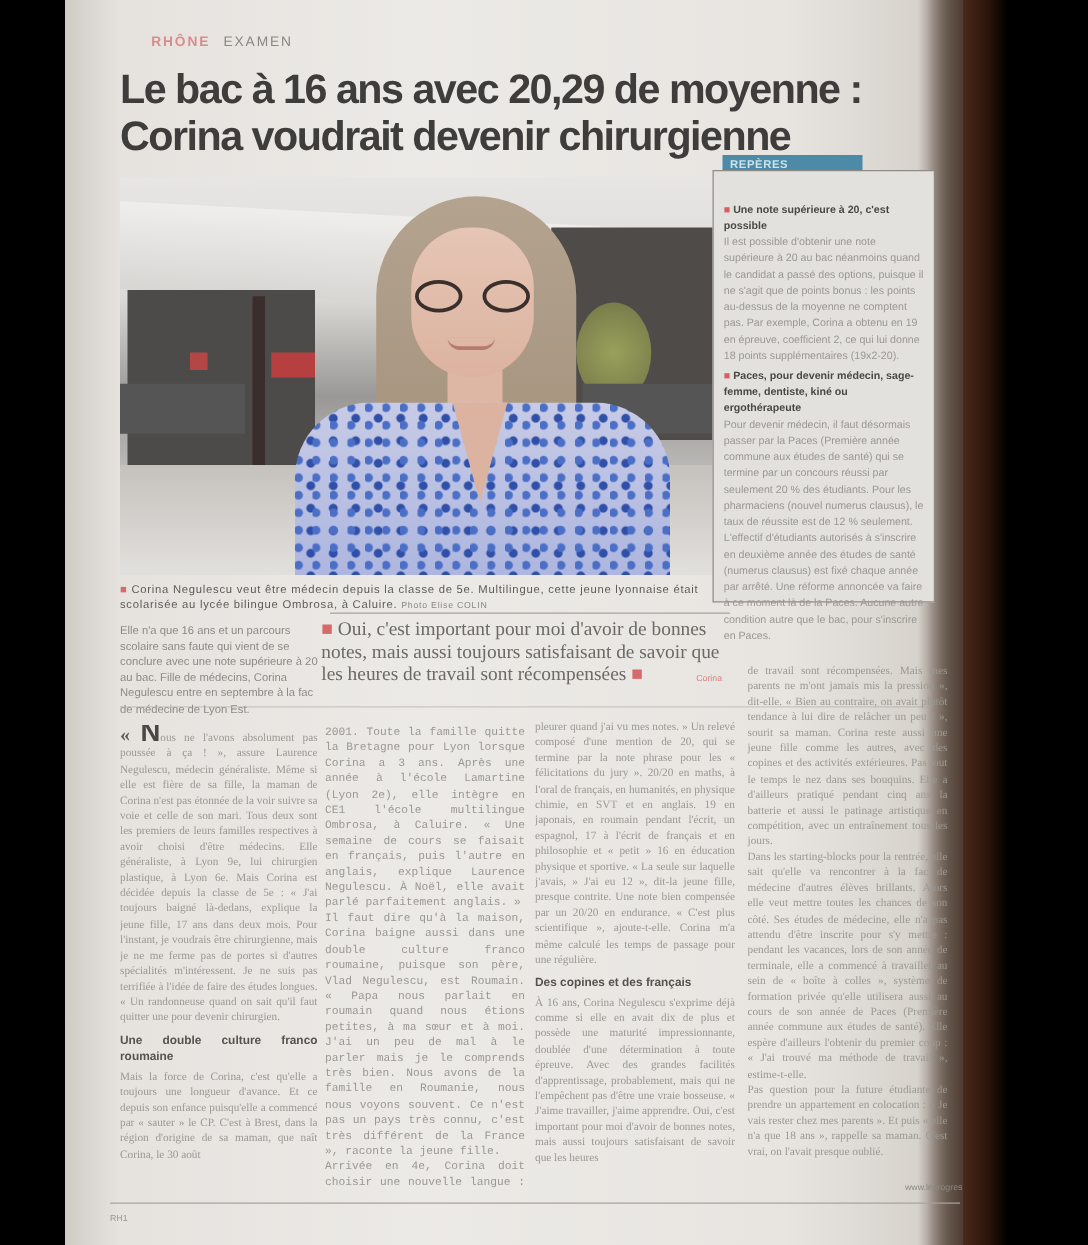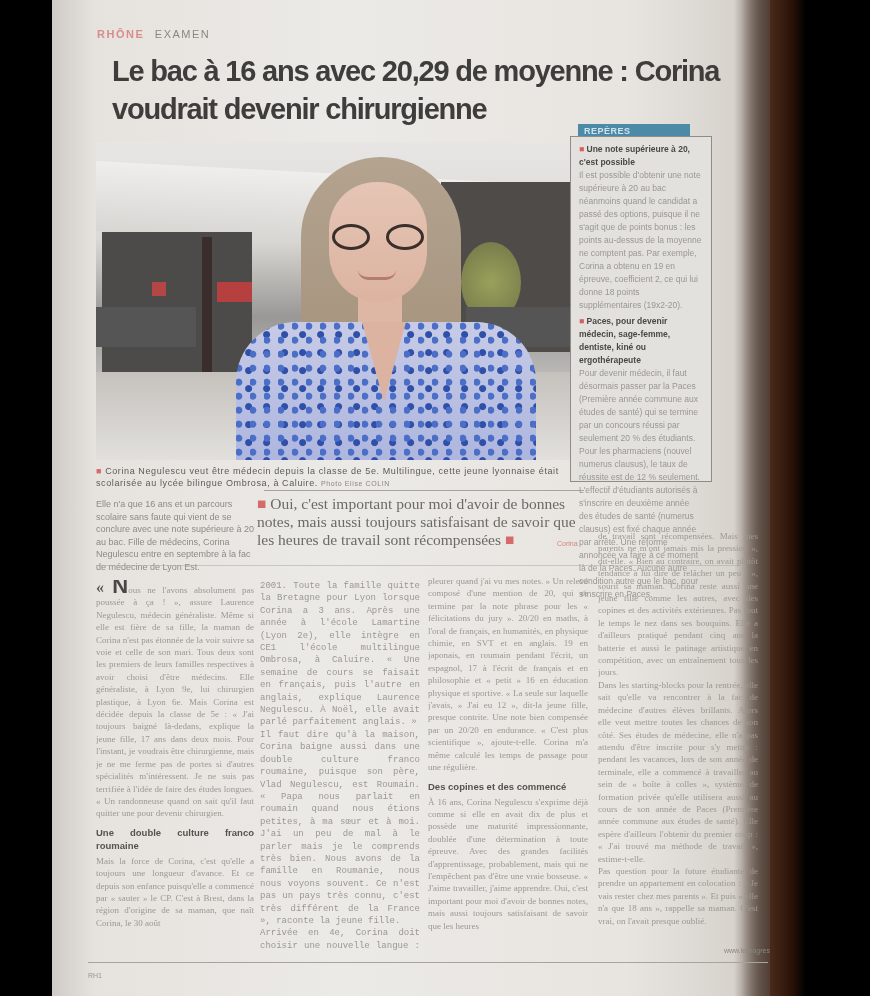--- a/index.html
+++ b/index.html
@@ -11,27 +11,27 @@
     background: linear-gradient(90deg, #cfcbc6 0%, #e6e3df 6%, #eceae6 40%, #e8e5e1 80%, #d6d1cb 96%, #7a6a5e 100%);
     overflow: hidden;
   }
   .page-fold {
     position: absolute; right: -14px; top: 0; width: 50px; height: 996px;
     background: linear-gradient(90deg, rgba(0,0,0,0) 0%, #5a4a40 60%, #3b2016 100%);
   }
   .right-edge { position: absolute; left: 770px; top: 0; width: 36px; height: 996px; background: linear-gradient(90deg,#4a2a1c,#2a1208 60%,#000); }
 
   .kicker { position: absolute; left: 45px; top: 28px; font-family: "Liberation Sans", sans-serif; font-size: 11px; letter-spacing: 1.5px; }
-  .kicker .region { color: #d98c8c; font-weight: bold; }
+  .kicker .region { color: #d98c8c; font-weight: bold; margin-left: 24px; }
   .kicker .section { color: #8a8782; margin-left: 6px; }
 
   .headline {
     position: absolute; left: 44px; top: 52px; width: 660px;
-    font-family: "Liberation Sans", sans-serif; font-weight: bold; font-size: 29px; line-height: 38px;
-    color: #3e3d3b; letter-spacing: -1.2px; margin-left: 16px;
+    font-family: "Liberation Sans", sans-serif; font-weight: bold; font-size: 33px; line-height: 38px;
+    color: #3e3d3b; letter-spacing: -1.2px;
   }
 
   .photo {
     position: absolute; left: 44px; top: 142px; width: 482px; height: 318px; overflow: hidden;
     background: linear-gradient(180deg, #e7e6e4 0%, #dcdad6 30%, #9a9896 55%, #c8c6c3 80%, #d9d7d3 100%);
   }
   .awning { position: absolute; left: 0; top: 30px; width: 420px; height: 70px; background: linear-gradient(180deg,#efeeec,#d8d6d3); transform: skewY(3deg); }
   .storefront-l { position: absolute; left: 6px; top: 90px; width: 150px; height: 150px; background: #4d4b4a; }
   .storefront-l .red1 { position: absolute; left: 50px; top: 50px; width: 14px; height: 14px; background: #b44646; }
   .storefront-l .red2 { position: absolute; left: 115px; top: 50px; width: 35px; height: 20px; background: #b5403f; }
@@ -58,22 +58,22 @@
 
   .caption {
     position: absolute; left: 44px; top: 465px; width: 490px;
     font-family: "Liberation Sans", sans-serif; font-size: 9px; line-height: 12px; color: #5c5a57; letter-spacing: 0.6px;
   }
   .caption .bullet { color: #d86a6a; }
   .caption .credit { font-size: 7px; color: #8a8782; }
   .rule { position: absolute; height: 1px; background: #a7a39d; }
 
   .box {
-    position: absolute; left: 518px; top: 136px; width: 142px; height: 346px;
-    border: 1px solid #8f8c88; background: #e3e1de; padding: 6px 8px;
+    position: absolute; left: 518px; top: 136px; width: 178px; height: 346px;
+    border: 1px solid #8f8c88; background: #e3e1de; padding: 24px 8px;
     font-family: "Liberation Sans", sans-serif; font-size: 8.5px; line-height: 13px; color: #9a9792;
   }
   .box-tag {
     position: absolute; left: 526px; top: 124px; width: 112px; height: 16px;
     background: #4c8aa8; color: #cfe3ec; font-family: "Liberation Sans", sans-serif; font-weight: bold; font-size: 9px; padding: 2px 6px; letter-spacing: 0.5px;
   }
   .box .sub { color: #4a4845; font-weight: bold; display: block; }
   .box .sub .b { color: #d75e5e; }
   .box p { margin-bottom: 3px; }
 
@@ -178,21 +178,21 @@
   </div>
 
   <div class="col" style="left:208px; top:580px; width:160px; height:370px; overflow:hidden;font-family:Liberation Mono, monospace;">
     <p>2001. Toute la famille quitte la Bretagne pour Lyon lorsque Corina a 3 ans. Après une année à l'école Lamartine (Lyon 2e), elle intègre en CE1 l'école multilingue Ombrosa, à Caluire. « Une semaine de cours se faisait en français, puis l'autre en anglais, explique Laurence Negulescu. À Noël, elle avait parlé parfaitement anglais. »</p>
     <p>Il faut dire qu'à la maison, Corina baigne aussi dans une double culture franco roumaine, puisque son père, Vlad Negulescu, est Roumain. « Papa nous parlait en roumain quand nous étions petites, à ma sœur et à moi. J'ai un peu de mal à le parler mais je le comprends très bien. Nous avons de la famille en Roumanie, nous nous voyons souvent. Ce n'est pas un pays très connu, c'est très différent de la France », raconte la jeune fille.</p>
     <p>Arrivée en 4e, Corina doit choisir une nouvelle langue : ce sera le japonais. Si elle n'a pas encore visité le pays du soleil levant, elle se passionne pour l'histoire et la culture nippone mais qu'elle-même elle doit d'ailleurs sa moyenne supérieure à 20 au bac (lire par ailleurs). « Je ne m'attendais pas du tout à avoir plus de 20, je ne suis même à</p>
   </div>
 
   <div class="col" style="left:376px; top:575px; width:160px; height:370px; overflow:hidden;">
     <p>pleurer quand j'ai vu mes notes. » Un relevé composé d'une mention de 20, qui se termine par la note phrase pour les « félicitations du jury ». 20/20 en maths, à l'oral de français, en humanités, en physique chimie, en SVT et en anglais. 19 en japonais, en roumain pendant l'écrit, un espagnol, 17 à l'écrit de français et en philosophie et « petit » 16 en éducation physique et sportive. « La seule sur laquelle j'avais, » J'ai eu 12 », dit-la jeune fille, presque contrite. Une note bien compensée par un 20/20 en endurance. « C'est plus scientifique », ajoute-t-elle. Corina m'a même calculé les temps de passage pour une régulière.</p>
-    <div class="intertitle">Des copines et des commencé</div>
+    <div class="intertitle">Des copines et des français</div>
     <p>À 16 ans, Corina Negulescu s'exprime déjà comme si elle en avait dix de plus et possède une maturité impressionnante, doublée d'une détermination à toute épreuve. Avec des grandes facilités d'apprentissage, probablement, mais qui ne l'empêchent pas d'être une vraie bosseuse. « J'aime travailler, j'aime apprendre. Oui, c'est important pour moi d'avoir de bonnes notes, mais aussi toujours satisfaisant de savoir que les heures</p>
   </div>
 
   <div class="col" style="left:546px; top:498px; width:160px; height:412px; overflow:hidden;margin-top:32px;">
     <p>de travail sont récompensées. Mais mes parents ne m'ont jamais mis la pression », dit-elle. « Bien au contraire, on avait plutôt tendance à lui dire de relâcher un peu ! », sourit sa maman. Corina reste aussi une jeune fille comme les autres, avec des copines et des activités extérieures. Pas tout le temps le nez dans ses bouquins. Elle a d'ailleurs pratiqué pendant cinq ans la batterie et aussi le patinage artistique en compétition, avec un entraînement tous les jours.</p>
     <p>Dans les starting-blocks pour la rentrée, elle sait qu'elle va rencontrer à la fac de médecine d'autres élèves brillants. Alors elle veut mettre toutes les chances de son côté. Ses études de médecine, elle n'a pas attendu d'être inscrite pour s'y mettre : pendant les vacances, lors de son année de terminale, elle a commencé à travailler au sein de « boîte à colles », système de formation privée qu'elle utilisera aussi au cours de son année de Paces (Première année commune aux études de santé). Elle espère d'ailleurs l'obtenir du premier coup : « J'ai trouvé ma méthode de travail », estime-t-elle.</p>
     <p>Pas question pour la future étudiante de prendre un appartement en colocation : « Je vais rester chez mes parents ». Et puis « elle n'a que 18 ans », rappelle sa maman. C'est vrai, on l'avait presque oublié.</p>
   </div>
 
   <div class="signature">Elise Colin</div>

